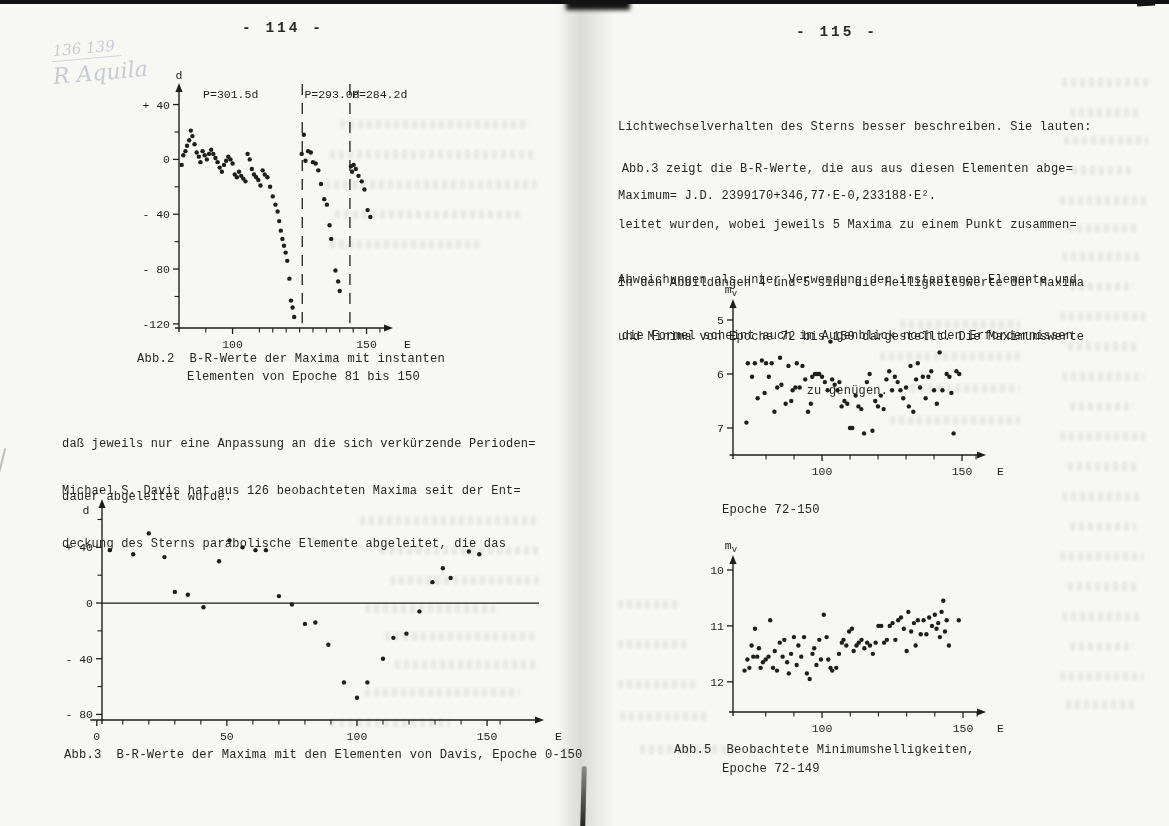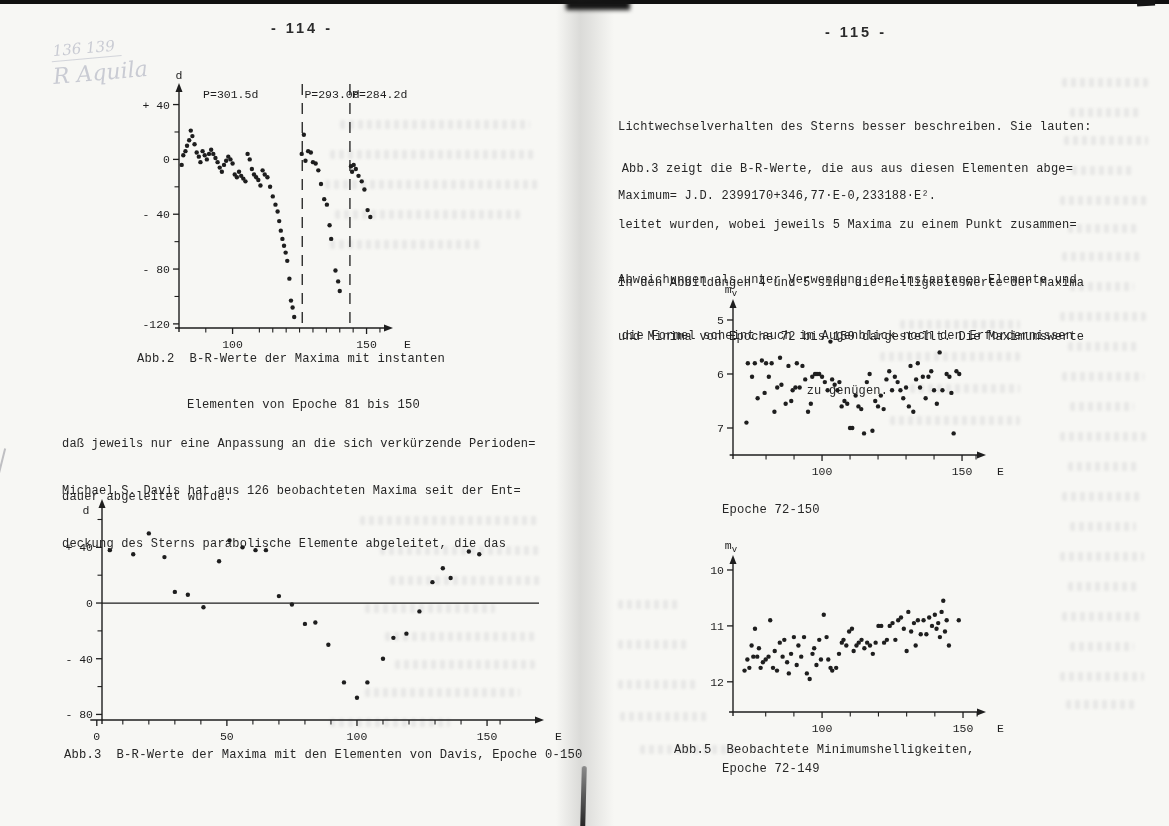--- a/index.html
+++ b/index.html
@@ -1,21 +1,21 @@
 <!DOCTYPE html>
 <html><head>
 <meta charset="utf-8">
 <style>
   html,body{margin:0;padding:0;background:#e9e9e6;}
   #scan{position:relative;width:1169px;height:826px;background:#f7f7f4;overflow:hidden;
         font-family:"Liberation Mono","DejaVu Sans Mono",monospace;color:#232323;}
   .page-text{position:absolute;font-size:12px;line-height:18px;white-space:pre;color:#262626;letter-spacing:.2px;}
   .caption{font-size:12.2px;}
-  .pgheader{position:absolute;font-family:Liberation Sans, sans-serif;font-weight:bold;
-            font-size:14.5px;letter-spacing:3px;color:#2b2b2b;text-align:center;width:120px;}
+  .pgheader{position:absolute;font-family:Liberation Mono, monospace;font-weight:bold;
+            font-size:14.5px;letter-spacing:3px;color:#2b2b2b;text-align:left;width:120px;}
   svg.chart{position:absolute;overflow:visible;}
   svg.chart text{font-family:"Liberation Mono","DejaVu Sans Mono",monospace;font-size:11.5px;fill:#1e1e1e;}
   svg.chart text.anno{font-size:11.5px;}
   
   .edge-strip-top{position:absolute;left:0;top:0;width:1169px;height:4px;background:#101010;}
   .gutter-blob{position:absolute;left:566px;top:0;width:64px;height:10px;background:#141414;filter:blur(2px);}
   .corner-mark{position:absolute;left:1137px;top:0;width:18px;height:6px;background:#151515;transform:rotate(-3deg);filter:blur(.5px);}
   .gutter-band{position:absolute;left:556px;top:0;width:58px;height:826px;
      background:linear-gradient(90deg,rgba(70,70,70,0) 0%,rgba(70,70,70,.16) 42%,rgba(70,70,70,.12) 58%,rgba(70,70,70,0) 100%);}
   .gutter-line-bottom{position:absolute;left:581px;top:766px;width:5px;height:62px;border-radius:3px;
@@ -209,21 +209,21 @@
       <circle cx="235.68679245283016" cy="96.87640449438202" r="2.2" fill="#1e1e1e"></circle>
       <circle cx="237.83018867924528" cy="100.98876404494382" r="2.2" fill="#1e1e1e"></circle>
       <circle cx="240.50943396226415" cy="107.84269662921348" r="2.2" fill="#1e1e1e"></circle>
       <circle cx="243.72452830188675" cy="113.32584269662921" r="2.2" fill="#1e1e1e"></circle>
       <circle cx="246.40377358490562" cy="121.5505617977528" r="2.2" fill="#1e1e1e"></circle>
       <circle cx="249.6188679245283" cy="142.1123595505618" r="2.2" fill="#1e1e1e"></circle>
       <circle cx="252.29811320754717" cy="148.96629213483146" r="2.2" fill="#1e1e1e"></circle>
     </svg>
 
   <div class="page-text caption" style="left:137px;top:350px;">Abb.2  B-R-Werte der Maxima mit instanten</div>
-  <div class="page-text caption" style="left:187px;top:368px;margin-top:28px;">Elementen von Epoche 81 bis 150</div>
+  <div class="page-text caption" style="left:187px;top:368px;">Elementen von Epoche 81 bis 150</div>
 
   <div class="page-text" style="left:62px;top:401px;line-height:17.5px;">
     <div>daß jeweils nur eine Anpassung an die sich verkürzende Perioden=</div>
     <div>dauer abgeleitet wurde.</div>
   </div>
 
   <div class="page-text" style="left:62px;top:448px;line-height:17.5px;">
     <div>Michael S. Davis hat aus 126 beobachteten Maxima seit der Ent=</div>
     <div>deckung des Sterns parabolische Elemente abgeleitet, die das</div>
   </div>

